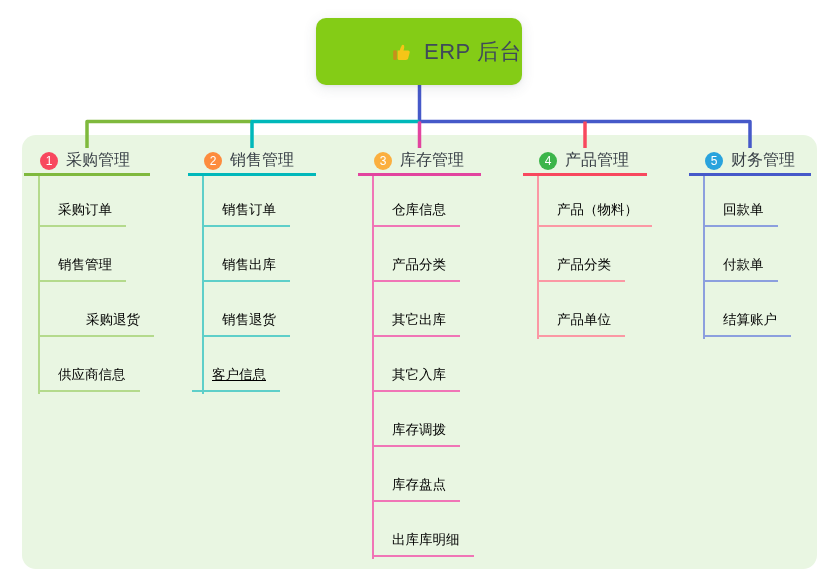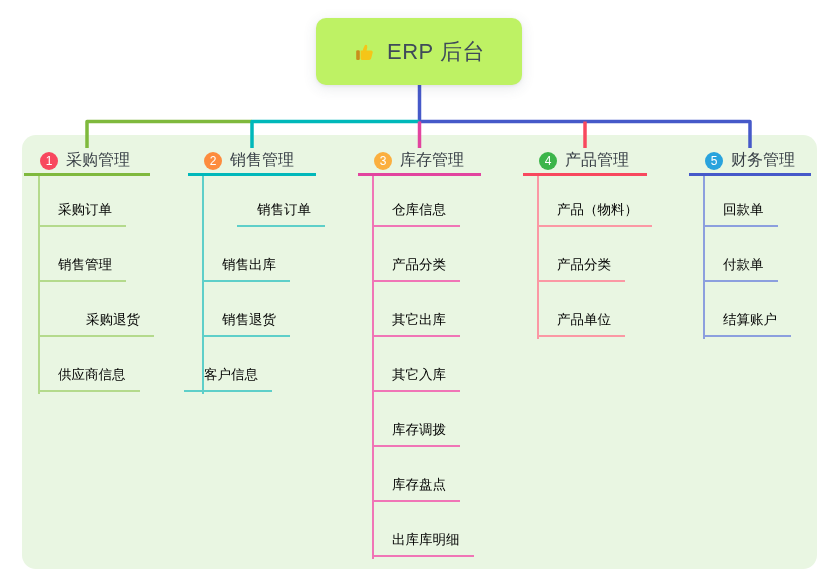--- a/index.html
+++ b/index.html
@@ -8,23 +8,23 @@
     background:#ffffff;
     font-family:"Liberation Sans","DejaVu Sans",sans-serif;
   }
   #panel{
     position:absolute;left:22px;top:135px;width:795px;height:434px;
     border-radius:14px;
   }
   #connectors{position:absolute;left:0;top:0;width:839px;height:588px;pointer-events:none;}
   #root-card{
     position:absolute;left:316px;top:18px;width:206px;height:67px;
-    background:#bef264;border-radius:10px;
+    background:#84cc16;border-radius:10px;
     box-shadow:0 3px 14px rgba(60,70,90,0.12), 0 1px 3px rgba(60,70,90,0.08);
-    display:flex;align-items:center;justify-content:center;gap:10px;
+    display:flex;align-items:center;justify-content:flex-end;gap:10px;
     z-index:5;cursor:pointer;
   }
   #root-card .root-title{font-size:22px;color:#3f4a5a;letter-spacing:0.5px;}
   .branch-header{
     position:absolute;height:28px;display:flex;align-items:center;gap:8px;
     padding-left:16px;box-sizing:border-box;z-index:4;cursor:pointer;
   }
   .branch-label{font-size:16px;color:#3a4148;white-space:nowrap;}
   .badge{
     width:18px;height:18px;border-radius:50%;flex:0 0 18px;
@@ -79,30 +79,30 @@
       <span class="child-label">采购退货</span>
     </div>
     <div class="child-node" style="left: 38px; top: 359px; border-bottom: 2px solid rgb(180, 218, 140);">
       <span class="child-label">供应商信息</span>
     </div>
     <div class="branch-header" style="left: 188px; top: 148px; width: 128px; border-bottom: 3px solid rgb(0, 184, 186);">
       <span class="badge" style="background: rgb(253, 140, 62);">2</span>
       <span class="branch-label">销售管理</span>
     </div>
     <div class="trunk" style="left: 202px; top: 176px; height: 218px; background: rgb(94, 207, 201);"></div>
-    <div class="child-node" style="left: 202px; top: 194px; border-bottom: 2px solid rgb(94, 207, 201); margin-left: 35px;">
+    <div class="child-node" style="left: 202px; top: 194px; border-bottom: 2px solid rgb(94, 207, 201);">
       <span class="child-label">销售订单</span>
     </div>
     <div class="child-node" style="left: 202px; top: 249px; border-bottom: 2px solid rgb(94, 207, 201);">
       <span class="child-label">销售出库</span>
     </div>
     <div class="child-node" style="left: 202px; top: 304px; border-bottom: 2px solid rgb(94, 207, 201);">
       <span class="child-label">销售退货</span>
     </div>
-    <div class="child-node" style="left: 184px; top: 359px; border-bottom: 2px solid rgb(94, 207, 201);">
+    <div class="child-node" style="left: 192px; top: 359px; border-bottom: 2px solid rgb(94, 207, 201); text-decoration: underline;">
       <span class="child-label">客户信息</span>
     </div>
     <div class="branch-header" style="left: 358px; top: 148px; width: 123px; border-bottom: 3px solid rgb(226, 68, 159);">
       <span class="badge" style="background: rgb(251, 175, 63);">3</span>
       <span class="branch-label">库存管理</span>
     </div>
     <div class="trunk" style="left: 372px; top: 176px; height: 383px; background: rgb(240, 117, 182);"></div>
     <div class="child-node" style="left: 372px; top: 194px; border-bottom: 2px solid rgb(240, 117, 182);">
       <span class="child-label">仓库信息</span>
     </div>

